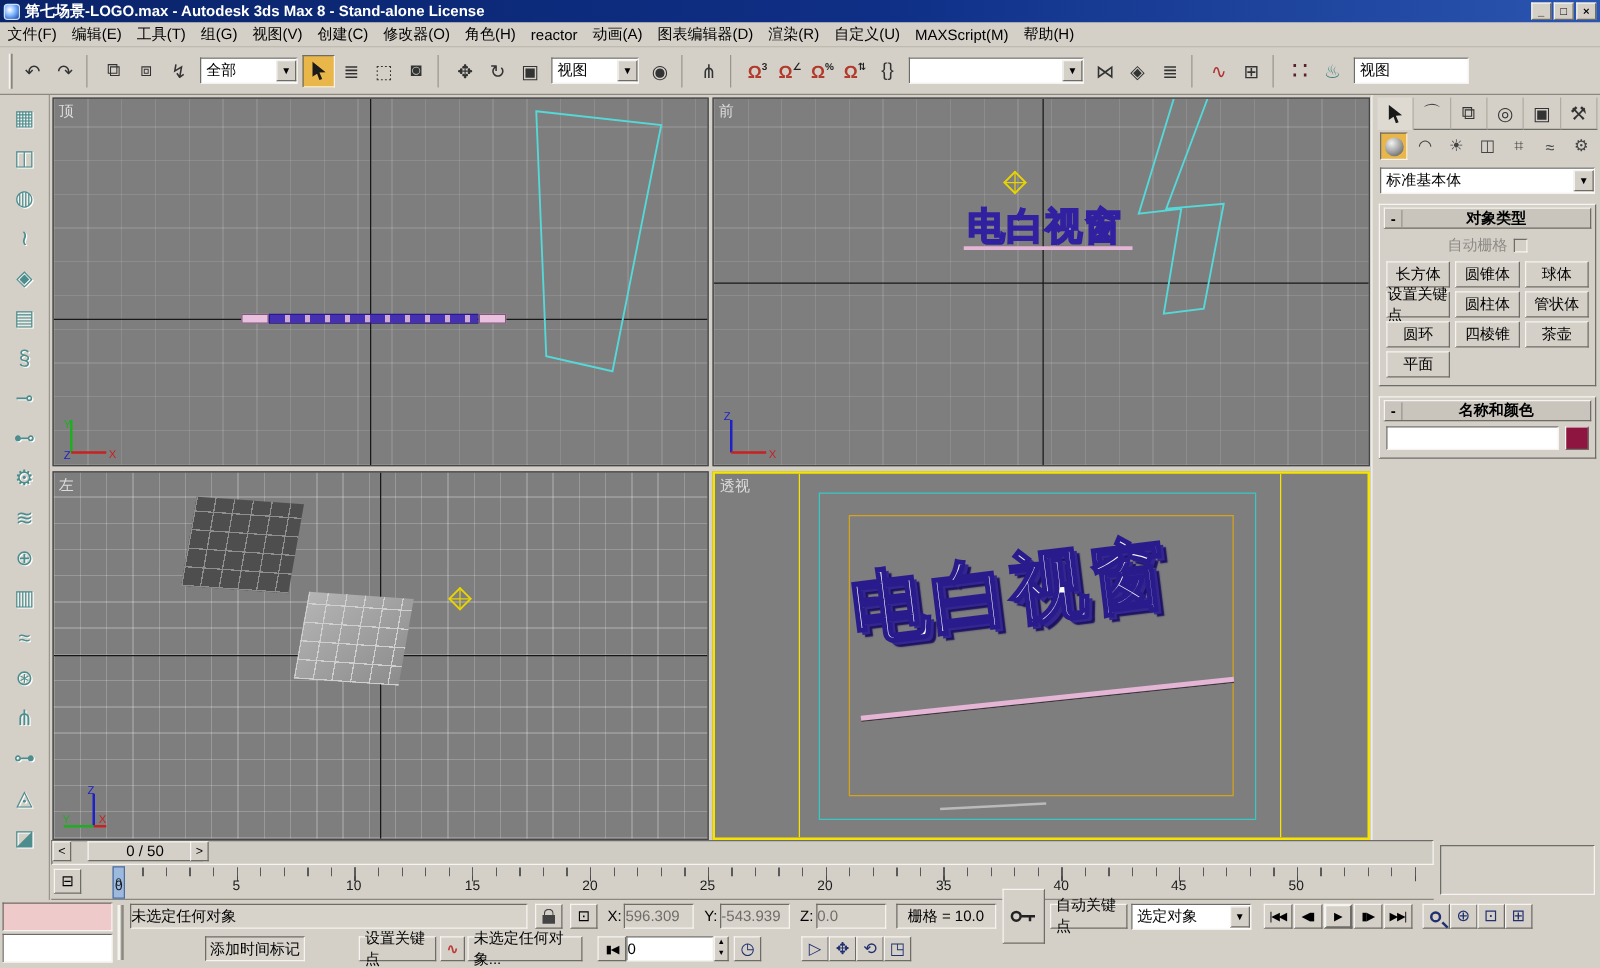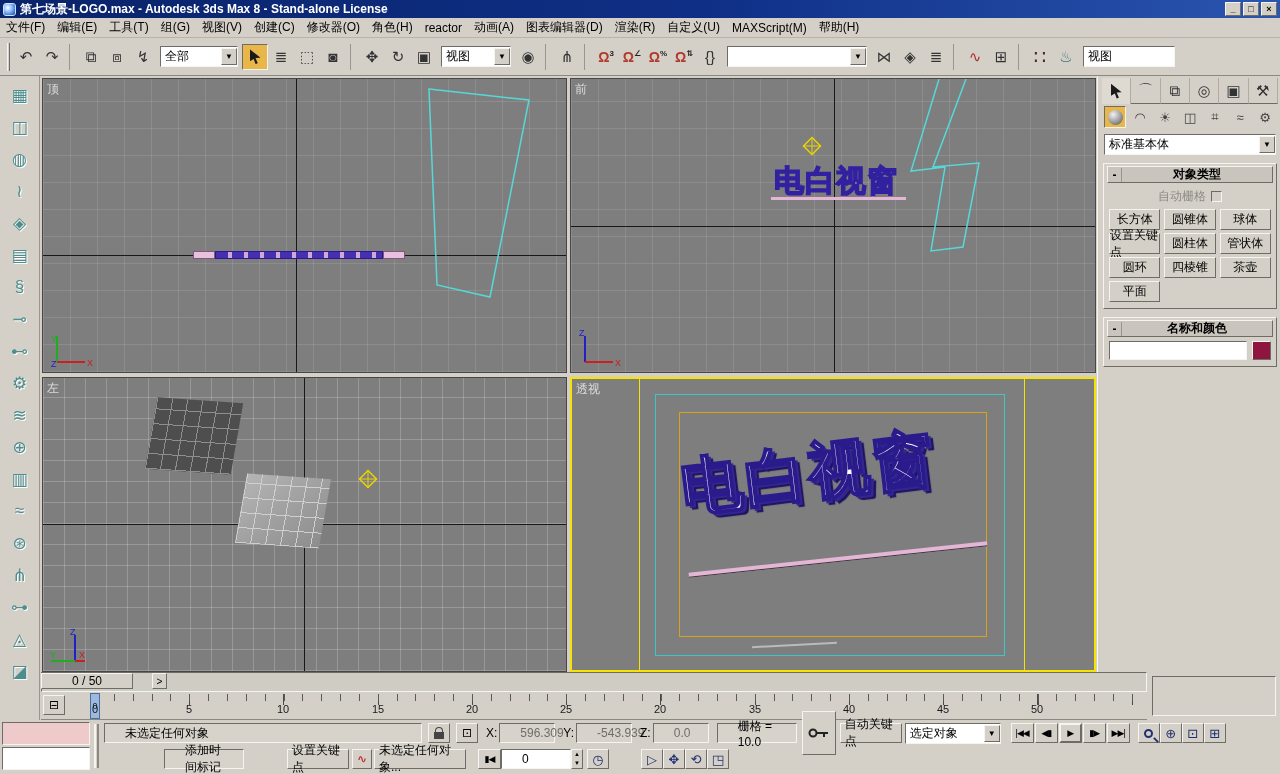--- a/index.html
+++ b/index.html
@@ -86,36 +86,36 @@
   .obj-grid{display:grid;grid-template-columns:1fr 1fr 1fr;gap:3px 4px;padding:3px 2px 0 2px;}
   .obj-btn{height:21px;display:flex;align-items:center;justify-content:center;}
   .namecolor{display:flex;align-items:center;gap:5px;padding:4px 2px 0 2px;}
   .name-input{flex:1;height:19px;background:#fff;border:1px solid;border-color:#6e6c66 #f5f4f0 #f5f4f0 #6e6c66;}
   .swatch{width:19px;height:19px;border:1px solid;border-color:#f5f4f0 #6e6c66 #6e6c66 #f5f4f0;}
 
   
   #timerow{position:absolute;left:41px;top:672px;width:1106px;height:20px;background:#d4d0c8;}
   #ts-track{position:absolute;left:0;top:0;width:1106px;height:20px;border:1px solid;border-color:#6e6c66 #f5f4f0 #f5f4f0 #6e6c66;background:#cfccc4;}
   .ts-arrow{position:absolute;top:1px;width:15px;height:16px;text-align:center;line-height:15px;font-size:10px;}
-  #ts-handle{position:absolute;left:0;top:1px;width:92px;height:16px;text-align:center;line-height:15px;}
+  #ts-handle{position:absolute;left:29px;top:1px;width:92px;height:16px;text-align:center;line-height:15px;}
   #trackrow{position:absolute;left:41px;top:692px;width:1106px;height:28px;background:#d4d0c8;border-bottom:1px solid #8a887f;}
   #mini-curve{position:absolute;left:2px;top:3px;width:22px;height:20px;font-size:12px;text-align:center;line-height:18px;}
   #ruler{position:absolute;left:28px;top:0;width:1075px;height:28px;
     background-image:
       repeating-linear-gradient(90deg,#5a5a5a 0 1px,transparent 1px 18.85px),
       repeating-linear-gradient(90deg,#4a4a4a 0 1px,transparent 1px 94.25px);
     background-size:100% 7px,100% 11px;background-repeat:no-repeat;background-position:26px 2px,26px 2px;}
   .tick-lab{position:absolute;top:11px;font-size:11px;color:#1a1a1a;transform:translateX(-50%);}
   #frame-marker{position:absolute;left:21px;top:1px;width:10px;height:26px;background:#9db9dd;border:1px solid #4d6f9d;font-size:9px;text-align:center;line-height:24px;color:#123;}
   #tr-right{position:absolute;left:1152px;top:676px;width:124px;height:40px;}
 
   
   #statusbar{position:absolute;left:0;top:720px;width:1280px;height:54px;background:#d4d0c8;padding-top:2px;}
   .srow{position:absolute;height:22px;display:flex;align-items:center;}
-  .sfield{border:1px solid;border-color:#6e6c66 #f5f4f0 #f5f4f0 #6e6c66;background:#d7d3cb;height:20px;display:flex;align-items:center;padding:0 20px;}
+  .sfield{border:1px solid;border-color:#6e6c66 #f5f4f0 #f5f4f0 #6e6c66;background:#d7d3cb;height:20px;display:flex;align-items:center;padding:0 0;}
   .graytext{color:#6f6d68;}
   .sbtn{height:20px;display:flex;align-items:center;justify-content:center;padding:0 4px;}
   .coord-lab{margin:0 2px 0 8px;}
   .lock-body{width:10px;height:7px;background:#444;position:relative;margin-top:4px;}
   .lock-body::before{content:"";position:absolute;left:1px;top:-5px;width:6px;height:5px;border:1.5px solid #444;border-bottom:none;border-radius:4px 4px 0 0;}
   .keysvg{display:block;}
   .play-cluster{display:flex;gap:1px;}
   .pbtn{width:23px;height:20px;display:flex;align-items:center;justify-content:center;font-size:9px;letter-spacing:-1px;}
   .navbtn{width:22px;height:20px;display:flex;align-items:center;justify-content:center;font-size:13px;color:#203070;}
   .mag{width:9px;height:9px;border:2px solid #203070;border-radius:50%;position:relative;}

